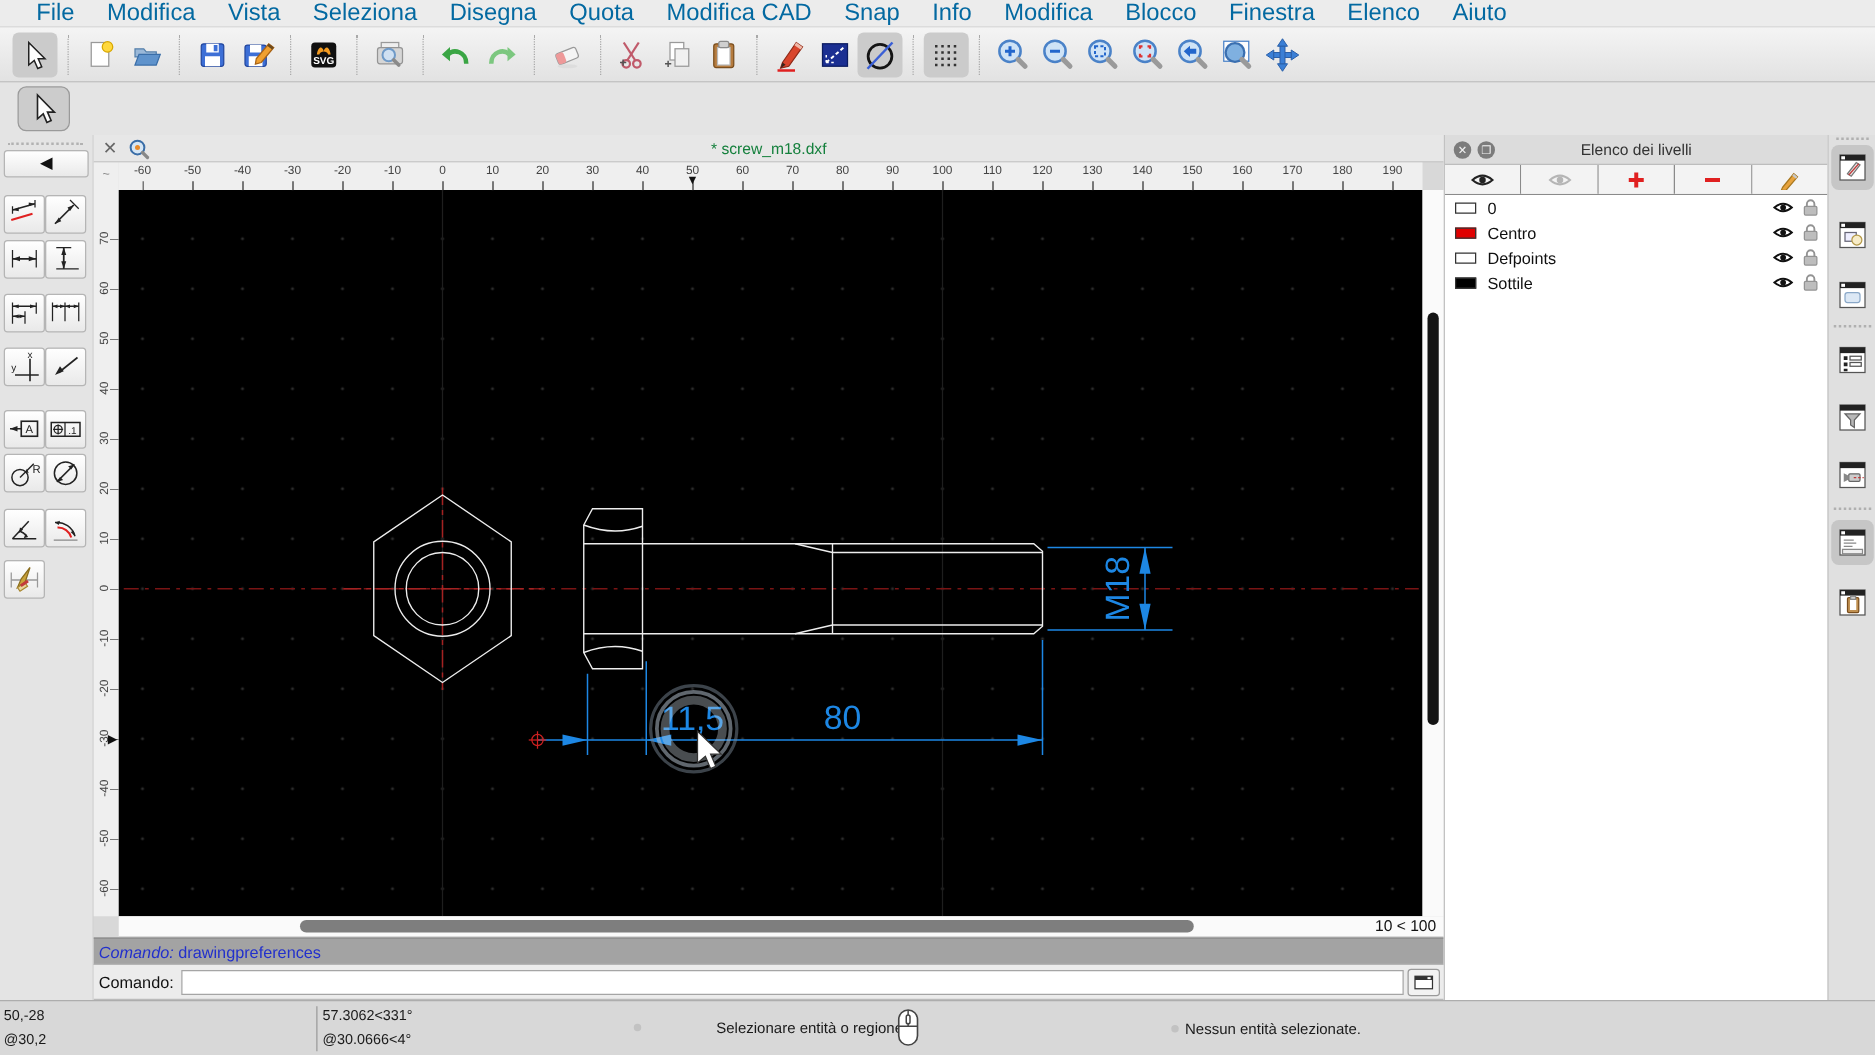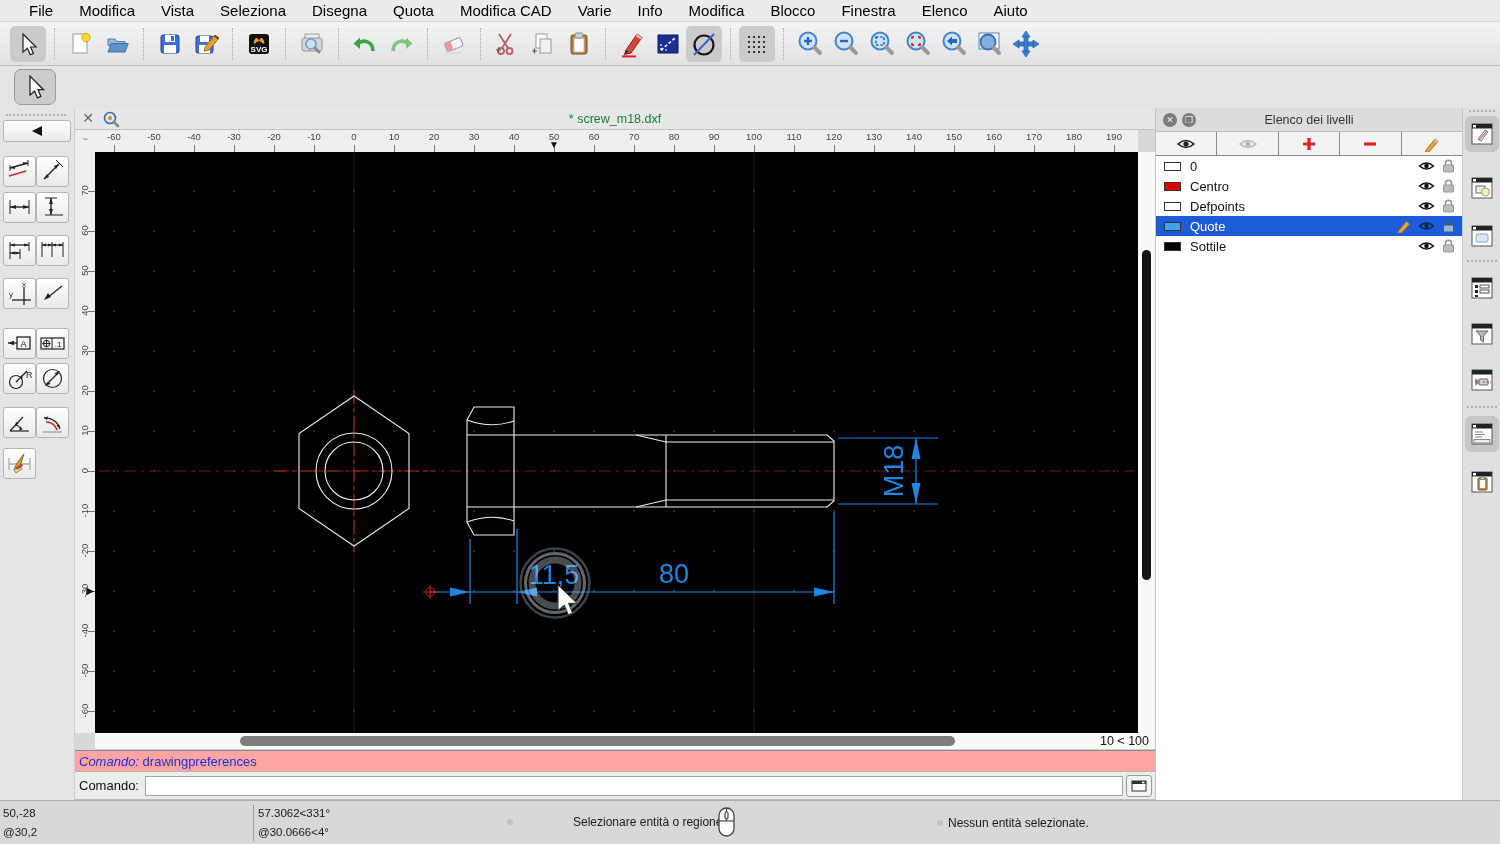--- a/index.html
+++ b/index.html
@@ -2,21 +2,21 @@
 <html><head>
 <meta charset="utf-8">
 <style>
   *{margin:0;padding:0;box-sizing:border-box}
   html,body{width:1500px;height:844px;overflow:hidden;font-family:"Liberation Sans",sans-serif;background:#d8d8d8}
   #app{position:relative;width:1500px;height:844px}
   .abs{position:absolute}
   svg{display:block}
   
   #menubar{position:absolute;left:0;top:0;width:1500px;height:22px;background:#ececec;display:flex;align-items:center;padding-left:16px;border-bottom:1px solid #d6d6d6}
-  .menu-item{font-size:15px;color:#000000;padding:0 13px;line-height:22px;white-space:nowrap}
+  .menu-item{font-size:19px;color:#0369a1;padding:0 13px;line-height:22px;white-space:nowrap}
   
   #toolbar{position:absolute;left:0;top:22px;width:1500px;height:44px;background:linear-gradient(#f4f4f4,#e2e2e2);border-bottom:1px solid #bdbdbd;display:flex;align-items:center;padding-left:10px}
   .tbtn{width:36px;height:36px;display:flex;align-items:center;justify-content:center;border-radius:5px;flex:none}
   .tbtn.pressed{background:#cbcbcb}
   .tsep{width:0;height:32px;border-left:1px dotted #a9a9a9;margin:0 8px;flex:none}
   
   #band{position:absolute;left:0;top:66px;width:1500px;height:42px;background:#e4e4e4}
   #band .bigcursor{position:absolute;left:14px;top:3px;width:42px;height:36px;background:#cccccc;border:1px solid #9a9a9a;border-radius:7px;display:flex;align-items:center;justify-content:center}
   
   #leftdock{position:absolute;left:0;top:108px;width:75px;height:692px;background:#e4e4e4;border-right:1px solid #cfcfcf}
@@ -39,21 +39,21 @@
   #vmarker{position:absolute;right:1px;top:433px;font-size:10px;color:#111}
   
   #canvas{position:absolute;left:95px;top:152px;width:1043px;height:581px;background-color:#000;background-image:radial-gradient(#2c2c2c 1px,transparent 1.4px);background-size:40px 40px;background-position:39px 19px}
   
   #vscroll{position:absolute;left:1138px;top:152px;width:17px;height:581px;background:#fafafa}
   #vscroll .thumb{position:absolute;left:4px;top:98px;width:9px;height:330px;background:#141414;border-radius:5px}
   #hstrip{position:absolute;left:95px;top:733px;width:1060px;height:17px;background:#fafafa;border-bottom:1px solid #cfcfcf}
   #hstrip .thumb{position:absolute;left:145px;top:3px;width:715px;height:10px;background:#7e7e7e;border-radius:5px}
   #gridstatus{position:absolute;right:6px;top:1px;font-size:12.5px;color:#111}
   
-  #cmdhistory{position:absolute;left:75px;top:750px;width:1080px;height:22px;background:#fca5a5;border-top:1px solid #8a8a8a;border-bottom:1px solid #b5b5b5;font-size:13px;line-height:21px;padding-left:4px;color:#2230cc}
+  #cmdhistory{position:absolute;left:75px;top:750px;width:1080px;height:22px;background:#a3a3a3;border-top:1px solid #8a8a8a;border-bottom:1px solid #b5b5b5;font-size:13px;line-height:21px;padding-left:4px;color:#2230cc}
   #cmdhistory .lbl{font-style:italic}
   #cmdrow{position:absolute;left:75px;top:772px;width:1080px;height:28px;background:#ececec;display:flex;align-items:center;border-bottom:1px solid #bbb}
   #cmdrow .lbl{font-size:13px;color:#111;margin-left:4px;margin-right:6px}
   #cmdinput{flex:1;height:20px;border:1px solid #a5a5a5;background:#fff;font-size:13px;padding:0 4px;font-family:"Liberation Sans",sans-serif}
   #cmdwinbtn{width:26px;height:22px;margin:0 3px;background:#f2f2f2;border:1px solid #9a9a9a;border-radius:3px;display:flex;align-items:center;justify-content:center}
   
   #statusbar{position:absolute;left:0;top:800px;width:1500px;height:44px;background:#d8d8d8;border-top:1px solid #adadad;font-size:11.5px;color:#1a1a1a}
   #statusbar .c1{position:absolute;left:3px;top:6px}
   #statusbar .c2{position:absolute;left:3px;top:25px}
   #statusbar .div{position:absolute;left:253px;top:4px;height:36px;border-left:1px solid #9a9a9a}
@@ -88,21 +88,21 @@
 <div id="app">
 
   <div id="menubar">
     <span class="menu-item">File</span>
     <span class="menu-item">Modifica</span>
     <span class="menu-item">Vista</span>
     <span class="menu-item">Seleziona</span>
     <span class="menu-item">Disegna</span>
     <span class="menu-item">Quota</span>
     <span class="menu-item">Modifica CAD</span>
-    <span class="menu-item">Varie</span>
+    <span class="menu-item">Snap</span>
     <span class="menu-item">Info</span>
     <span class="menu-item">Modifica</span>
     <span class="menu-item">Blocco</span>
     <span class="menu-item">Finestra</span>
     <span class="menu-item">Elenco</span>
     <span class="menu-item">Aiuto</span>
   </div>
 
   <div id="toolbar">
     <div class="tbtn pressed">
@@ -710,41 +710,20 @@
             <circle cx="8.5" cy="6" r="2.3" fill="#111"></circle>
           </svg>
         </span>
       <span class="ric">
           <svg width="13" height="14">
             <rect x="1.5" y="6" width="10" height="7" rx="1" fill="#bdbdbd" stroke="#939393"></rect>
             <path d="M3.5,6 V4.2 a3,3 0 0 1 6,0 V6" fill="none" stroke="#939393" stroke-width="1.5"></path>
           </svg>
         </span>
     </div>
-    <div class="lrow selected">
-      <span class="swatch" style="background:#42a3f5"></span>
-      <span class="name">Quote</span>
-      <span class="ric">
-          <svg width="14" height="14">
-            <path d="M1.5,12 L9.5,2.5 L12.5,5 L4.5,14 L0.8,14.4 Z" fill="#e8a33d" stroke="#a87820"></path>
-          </svg>
-        </span>
-      <span class="ric">
-          <svg width="17" height="12">
-            <path d="M1.5,6 Q8.5,0 15.5,6 Q8.5,12 1.5,6 Z" fill="none" stroke="#10243f" stroke-width="1.5"></path>
-            <circle cx="8.5" cy="6" r="2.3" fill="#10243f"></circle>
-          </svg>
-        </span>
-      <span class="ric">
-          <svg width="13" height="14">
-            <rect x="1.5" y="6" width="10" height="7" rx="1" fill="#9fb4d8" stroke="#42567a"></rect>
-            <path d="M3.5,6 V4.2 a3,3 0 0 1 6,0 V6" fill="none" stroke="#42567a" stroke-width="1.5"></path>
-          </svg>
-        </span>
-    </div>
     <div class="lrow">
       <span class="swatch" style="background:#000000"></span>
       <span class="name">Sottile</span>
       <span class="ric">
           <svg width="17" height="12">
             <path d="M1.5,6 Q8.5,0 15.5,6 Q8.5,12 1.5,6 Z" fill="none" stroke="#111" stroke-width="1.5"></path>
             <circle cx="8.5" cy="6" r="2.3" fill="#111"></circle>
           </svg>
         </span>
       <span class="ric">

